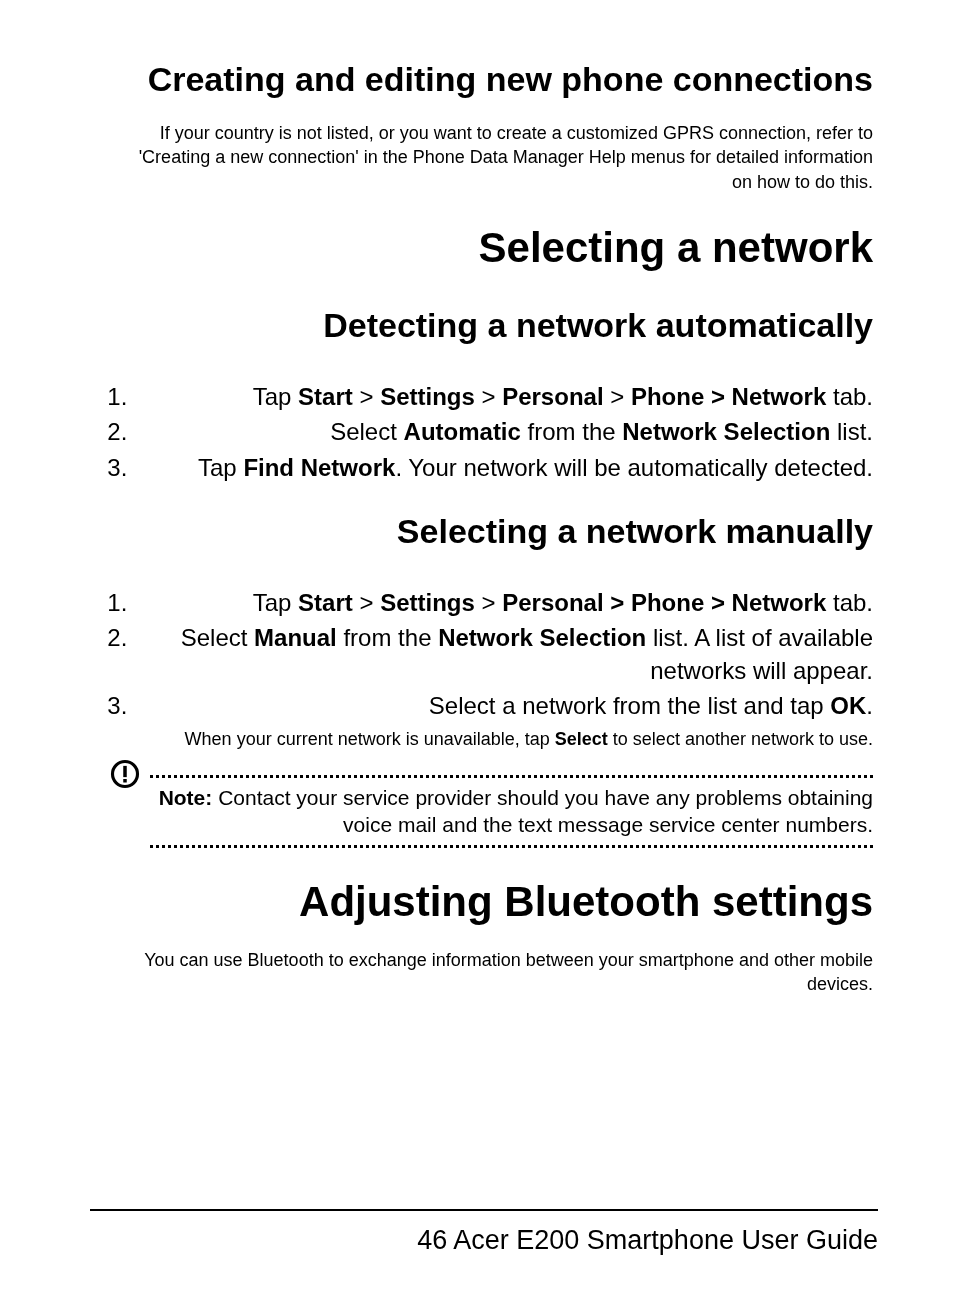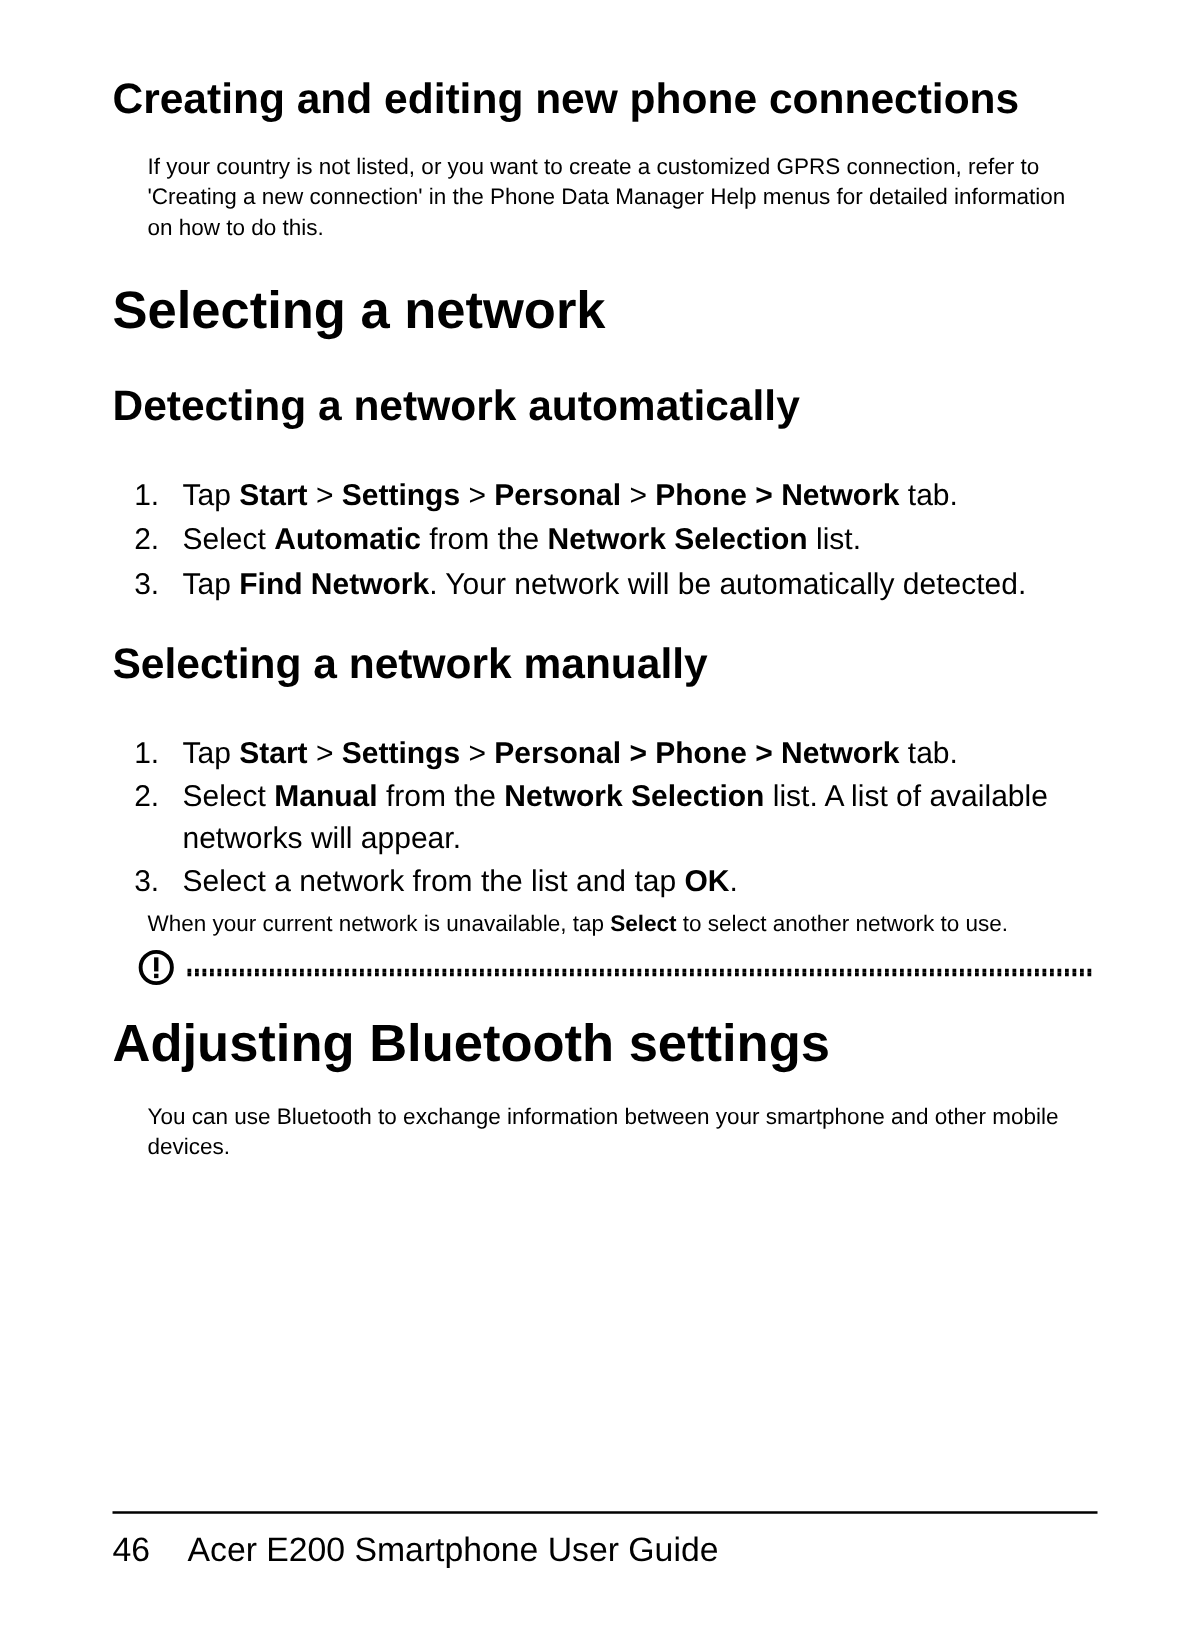--- a/index.html
+++ b/index.html
@@ -1,17 +1,17 @@
 <!DOCTYPE html>
 <html><head>
 <meta charset="utf-8">
 <style>
   * { margin: 0; padding: 0; box-sizing: border-box; }
   html, body { width: 954px; height: 1316px; background: #fff; font-family: "Segoe UI", "Helvetica Neue", Arial, sans-serif; color: #000; }
-  .page { width: 954px; height: 1316px; padding: 60px 81px 40px 90px; position: relative; }
+  .page { width: 954px; height: 1316px; padding: 60px 81px 40px 90px; position: relative; text-align: right; }
   h2.section-h2 { font-size: 34px; font-weight: 600; margin-bottom: 22px; letter-spacing: 0px; }
   h1.section-h1 { font-size: 42px; font-weight: 700; margin-top: 30px; margin-bottom: 22px; letter-spacing: 0px; }
   .body-text { font-size: 18px; line-height: 1.35; margin-left: 28px; margin-bottom: 8px; }
   ol.steps { margin-left: 44px; font-size: 24px; line-height: 1.35; margin-top: 36px; }
   ol.steps li { margin-bottom: 3px; padding-left: 12px; }
   .b { font-weight: 700; }
   .note-block { margin-top: 24px; margin-bottom: 10px; }
   .note-top, .note-bottom { border-top: 3px dotted #000; margin-left: 60px; margin-right: 0; }
   .note-icon { position: absolute; margin-top: -16px; margin-left: 20px; }
   .note-icon svg { width: 30px; height: 30px; }
@@ -48,20 +48,21 @@
 
   <div class="note-block">
     <div class="note-icon">
       <svg viewBox="0 0 24 24">
           <circle cx="12" cy="12" r="10" fill="none" stroke="#000" stroke-width="2.5"></circle>
           <rect x="10.6" y="5.5" width="2.8" height="9" fill="#000"></rect>
           <rect x="10.6" y="16" width="2.8" height="2.8" fill="#000"></rect>
         </svg>
     </div>
     <div class="note-top"></div>
+    <p class="note-text"><span class="b">Note:</span><span> Contact your service provider should you have any problems obtaining voice mail and the text message service center numbers.</span></p>
     <div class="note-bottom"></div>
   </div>
 
   <h1 class="section-h1">Adjusting Bluetooth settings</h1>
   <p class="body-text">You can use Bluetooth to exchange information between your smartphone and other mobile devices.</p>
 
   <div class="footer">
     <hr class="footer-rule">
     <div class="footer-line">
       <span class="footer-page">46</span>

